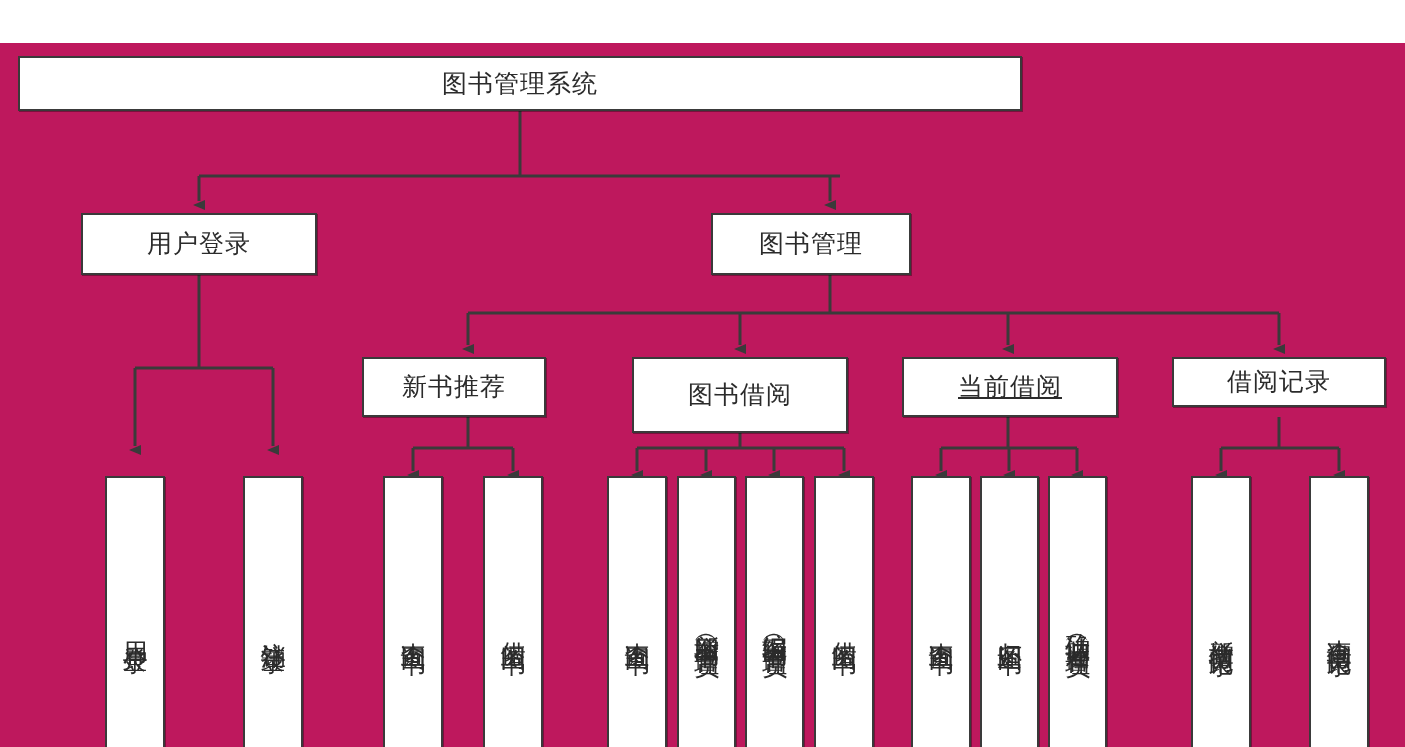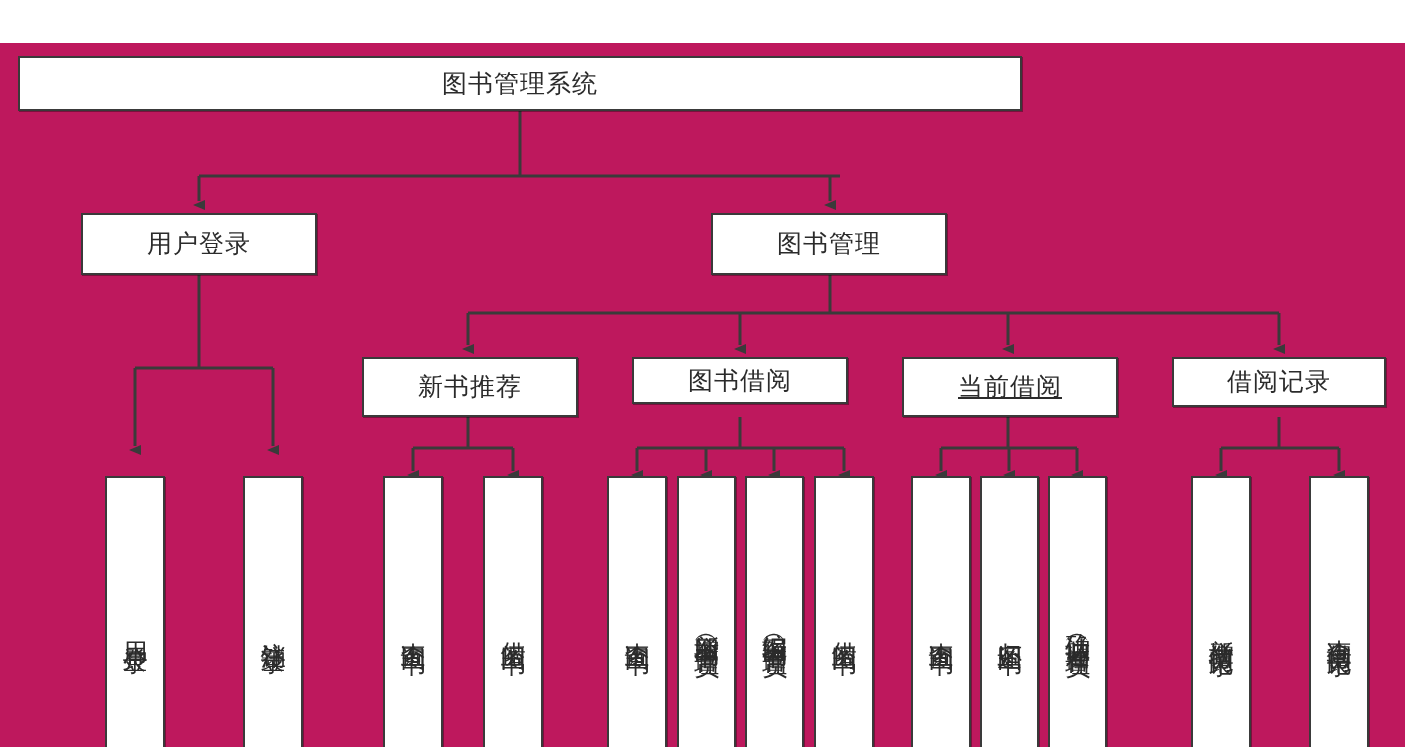--- a/index.html
+++ b/index.html
@@ -122,28 +122,28 @@
     </g>
   </svg>
 
   <div class="node horiz" style="left:18px; top:13px; width:1004px; height:55px;">
     <span>图书管理系统</span>
   </div>
 
   <div class="node horiz" style="left:81px; top:170px; width:236px; height:62px;">
     <span>用户登录</span>
   </div>
-  <div class="node horiz" style="left:711px; top:170px; width:236px; height:62px;">
+  <div class="node horiz" style="left:711px; top:170px; width:200px; height:62px;">
     <span>图书管理</span>
   </div>
 
-  <div class="node horiz" style="left:362px; top:314px; width:216px; height:60px;">
+  <div class="node horiz" style="left:362px; top:314px; width:184px; height:60px;">
     <span>新书推荐</span>
   </div>
-  <div class="node horiz" style="left:632px; top:314px; width:216px; height:47px;text-align:right;">
+  <div class="node horiz" style="left:632px; top:314px; width:216px; height:76px;text-align:right;">
     <span>图书借阅</span>
   </div>
   <div class="node horiz" style="left:902px; top:314px; width:216px; height:60px;text-decoration:underline;">
     <span>当前借阅</span>
   </div>
   <div class="node horiz" style="left:1172px; top:314px; width:214px; height:50px;">
     <span>借阅记录</span>
   </div>
 
   <div class="node vert" style="left:105px; top:433px; width:60px; height:303px;">

